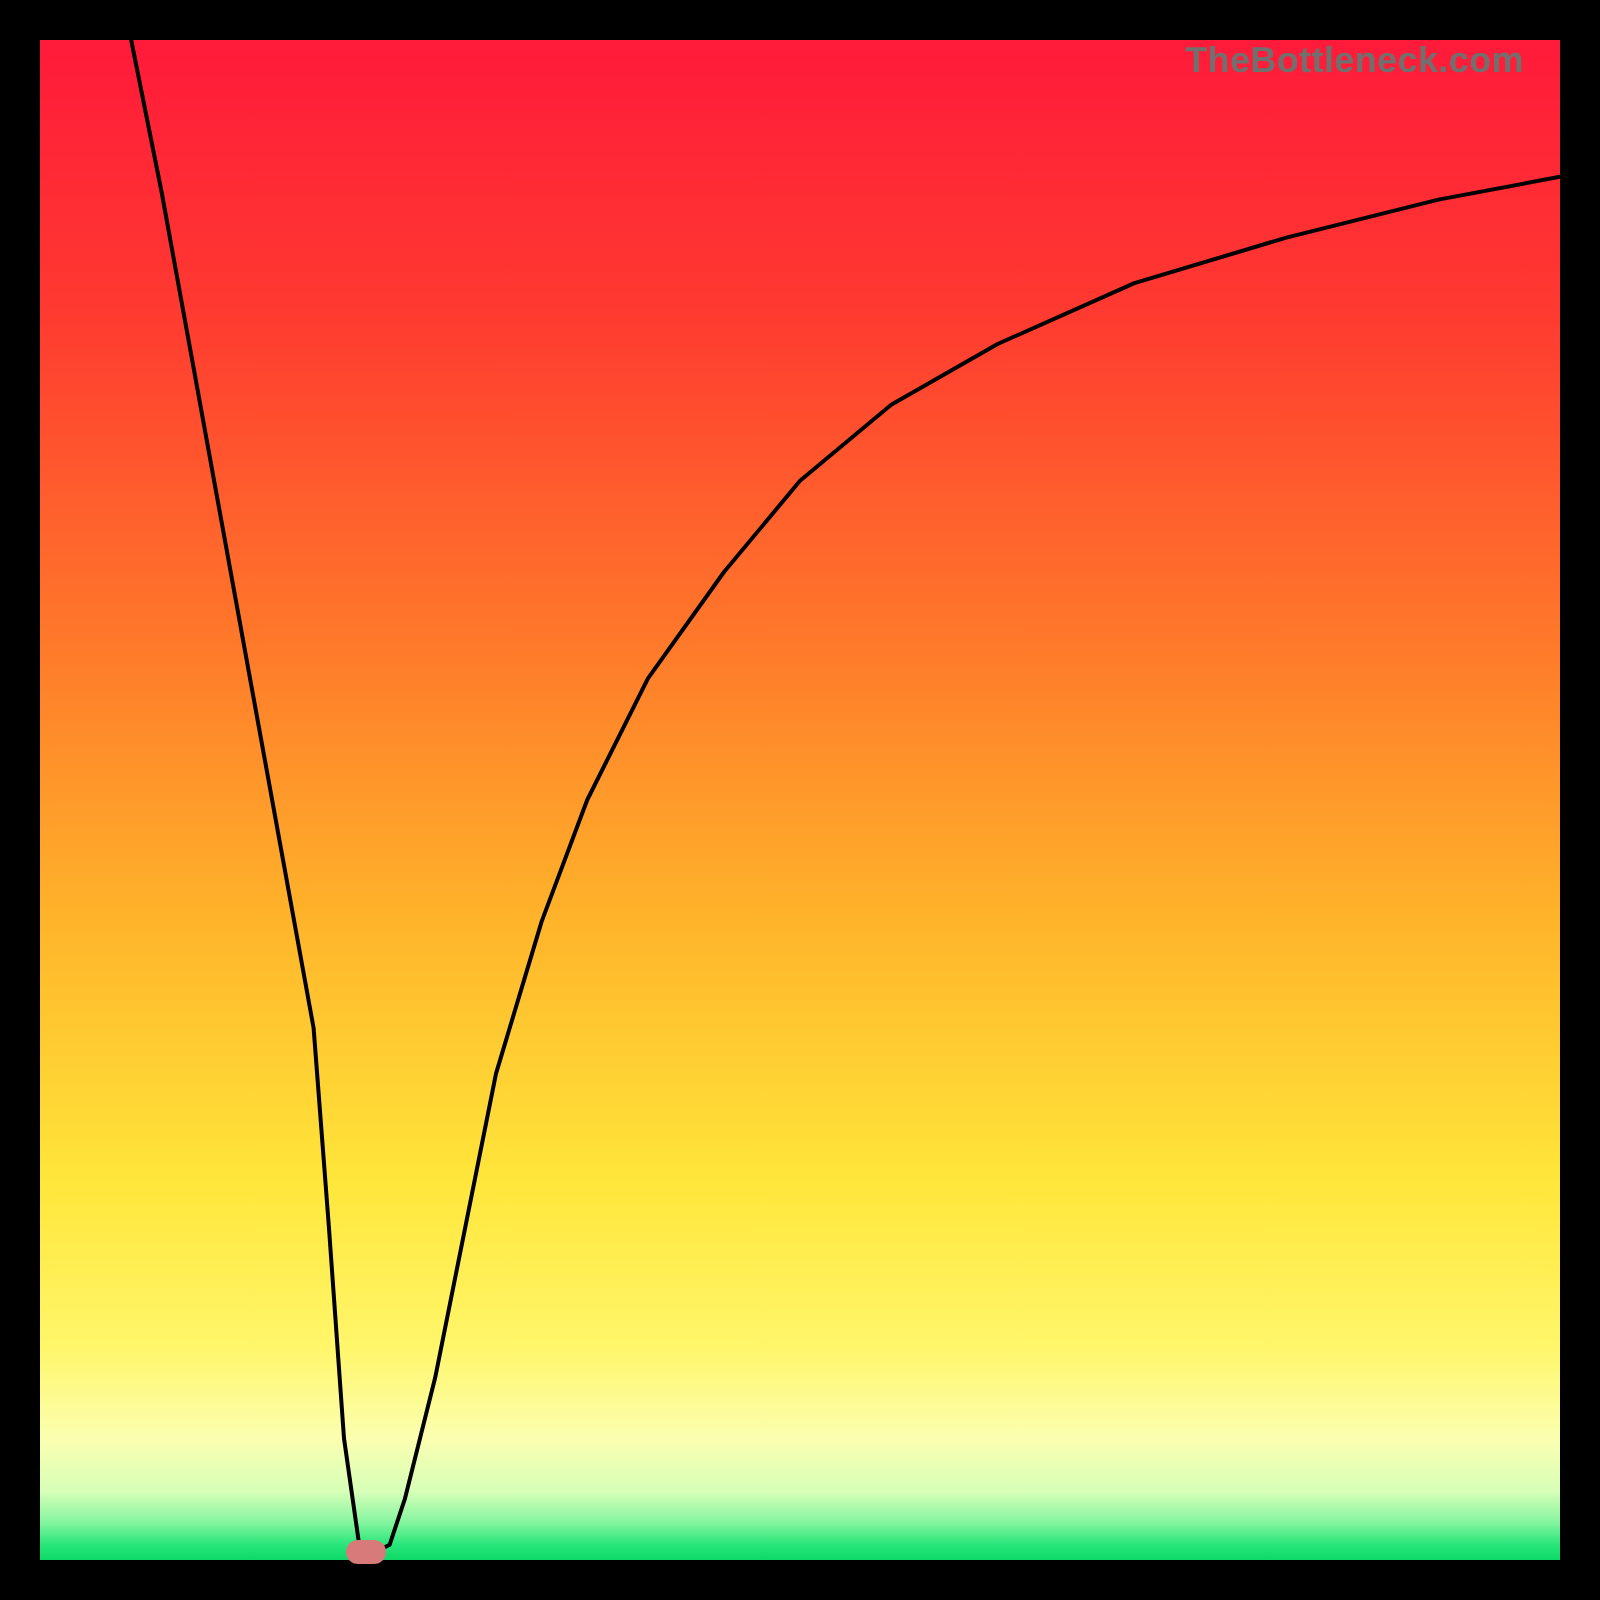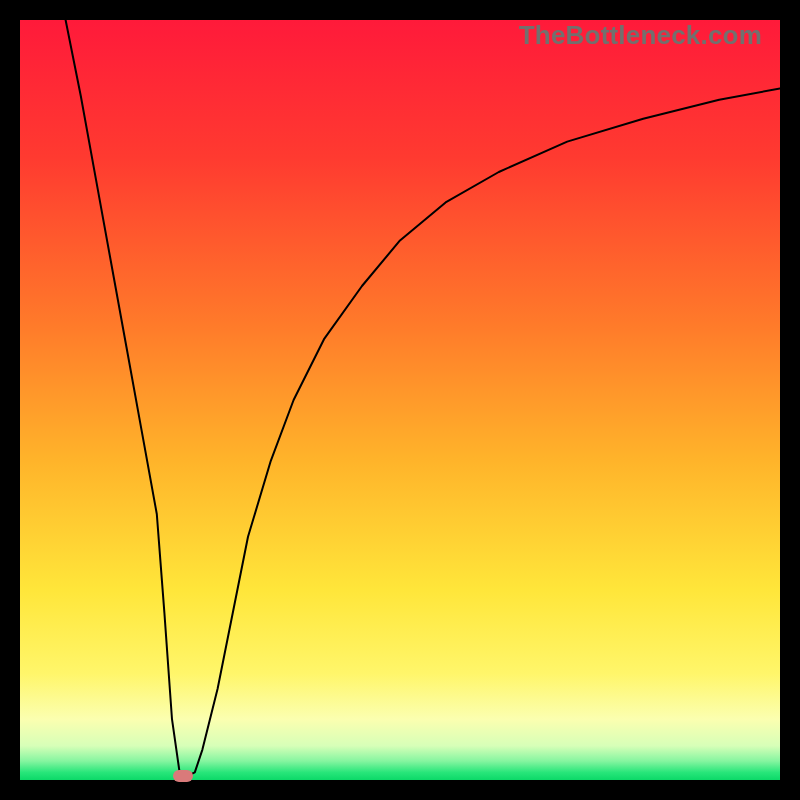--- a/index.html
+++ b/index.html
@@ -23,21 +23,21 @@
     left: 0;
     top: 0;
     width: 760px;
     height: 760px;
   }
   .watermark {
     position: absolute;
     top: 0px;
     right: 18px;
     font-family: Arial, Helvetica, sans-serif;
-    font-size: 26px;
+    font-size: 18px;
     font-weight: 600;
     color: #72706e;
     letter-spacing: 0.2px;
   }
   svg.curve {
     position: absolute;
     left: 0;
     top: 0;
   }
   .marker {

